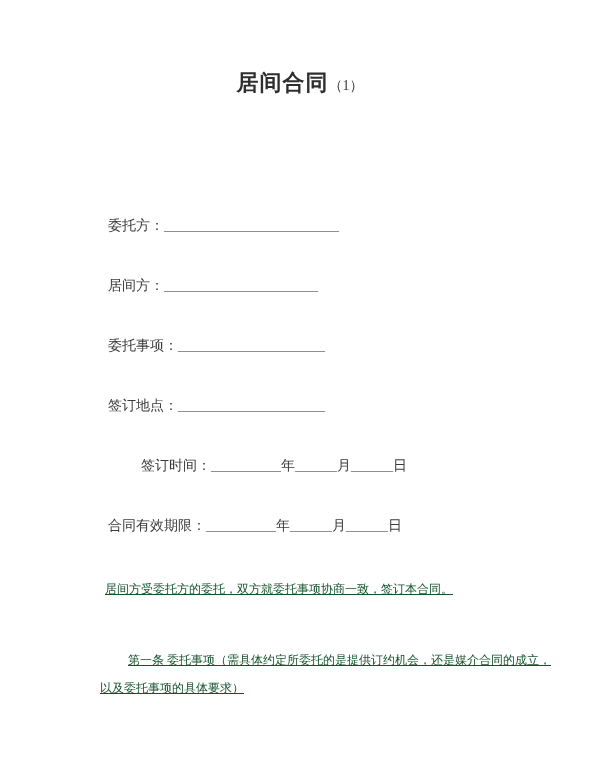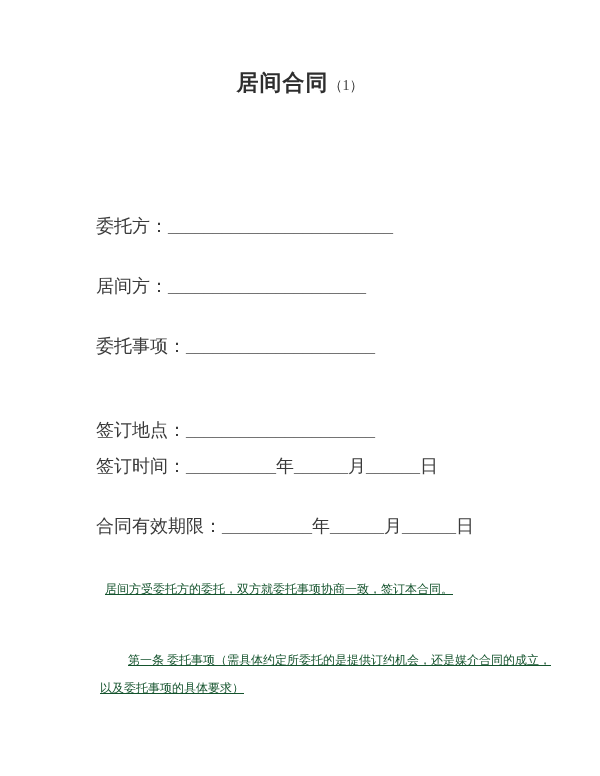--- a/index.html
+++ b/index.html
@@ -26,31 +26,31 @@
     white-space: nowrap;
   }
   .title-suffix {
     font-size: 14px;
     font-weight: normal;
     letter-spacing: 0;
     color: #3a3a3a;
   }
   .row {
     position: absolute;
-    left: 96px;
-    font-size: 18px;
+    left: 108px;
+    font-size: 14px;
     line-height: 16px;
     white-space: nowrap;
     color: #3a3a3a;
   }
   .r-client { top: 218px; }
   .r-broker { top: 278px; }
   .r-no     { top: 338px; }
-  .r-place  { top: 398px; margin-top: 24px; }
-  .r-time   { top: 458px; }
+  .r-place  { top: 398px; }
+  .r-time   { top: 458px; margin-left: 33px; }
   .r-valid  { top: 518px; }
   .blank {
     color: #6e6e6e;
     letter-spacing: 0;
   }
   .para {
     position: absolute;
     font-size: 12px;
     line-height: 18px;
     color: #14532d;

